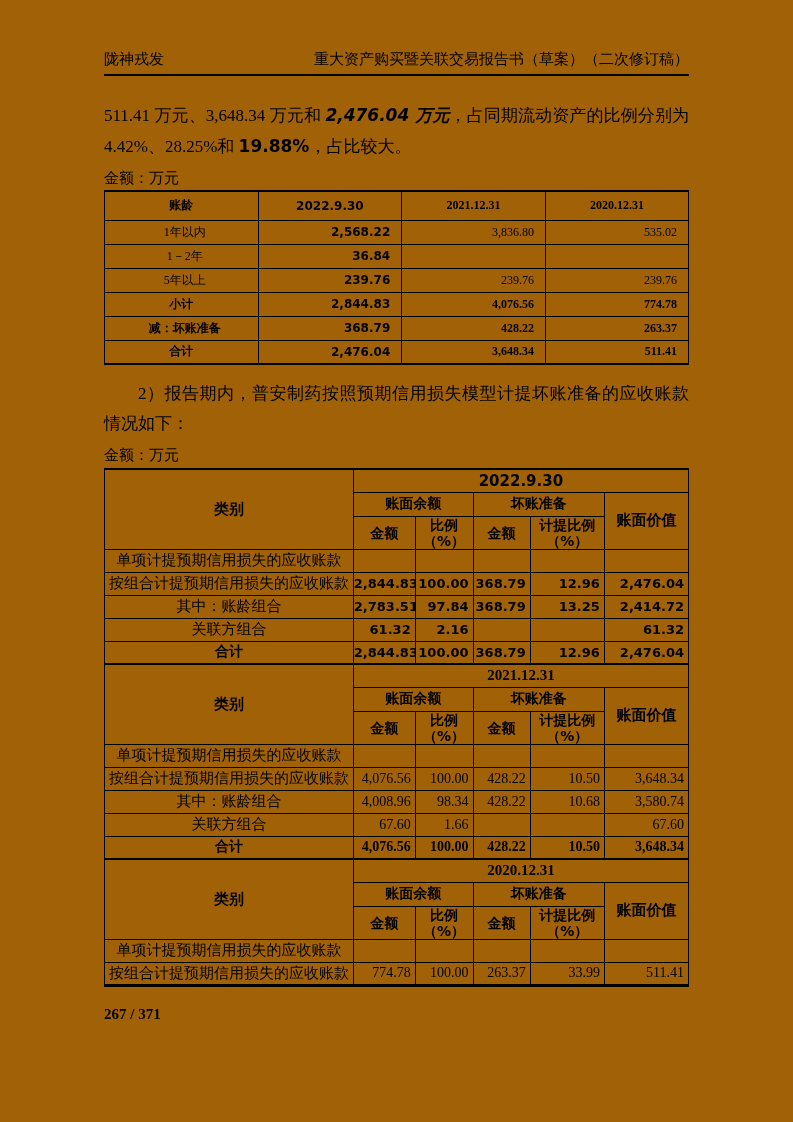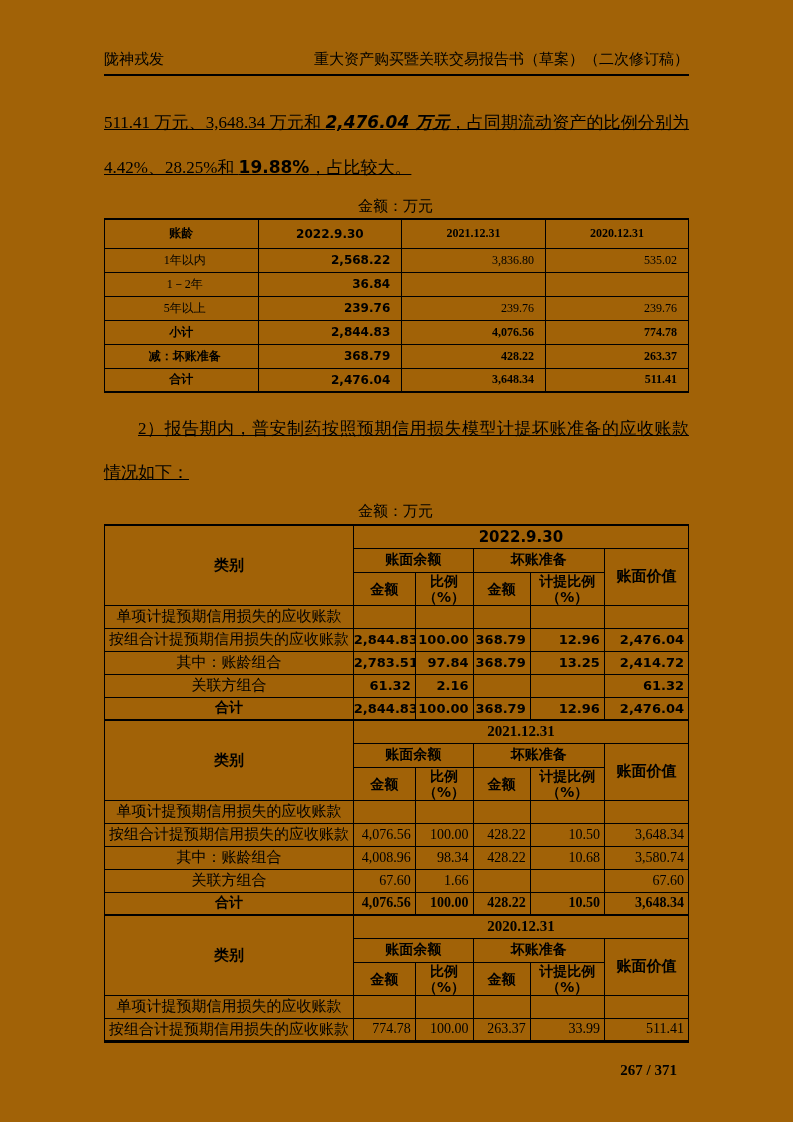--- a/index.html
+++ b/index.html
@@ -24,29 +24,28 @@
     padding-top:50px;
     display:flex; justify-content:space-between; align-items:flex-end;
     border-bottom:2px solid #000;
     padding-bottom:5px;
     font-size:15px;
   }
 
   .para {
     margin-top:24px;
     font-size:17px;
-    line-height:44px;
+    line-height:30px;
     text-align:justify;
-    text-decoration:underline;
   }
   .para.indent { text-indent:2em; }
   .p2 { margin-top:10px; }
 
   .unit {
-    text-align:center;
+    text-align:left;
     font-size:15px;
     margin-top:7px;
     margin-bottom:2px;
     padding-right:2px;
   }
 
   table { border-collapse:collapse; width:100%; table-layout:fixed; }
   td { border:1px solid #000; overflow:hidden; }
 
   
@@ -68,21 +67,20 @@
   .t2 .c    { text-align:center; }
   .t2 .lbl2 { text-align:center; font-size:15px; }
   .t2 .num  { text-align:right; padding-right:4px; font-size:14px; }
   .t2 .num.hb { font-size:13px; }
   .t2 .pre  { white-space:pre-line; font-size:14px; }
   .t2 .hb   { font-size:14px; }
   .t2 .per  { font-size:15px; }
 
   .footer {
     margin-top:19px;
-    text-align:right;
     padding-right:12px;
     font-size:15px;
   }
 </style>
 </head>
 <body>
 
 <div class="page">
 
   <div class="doc-header">

